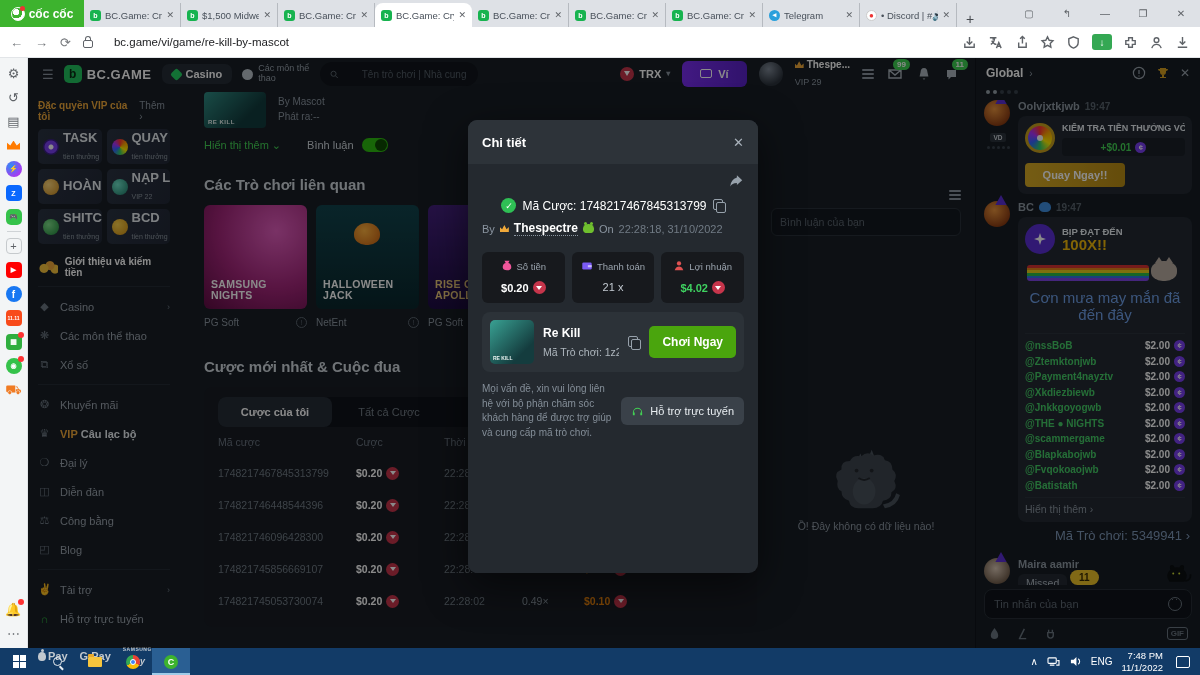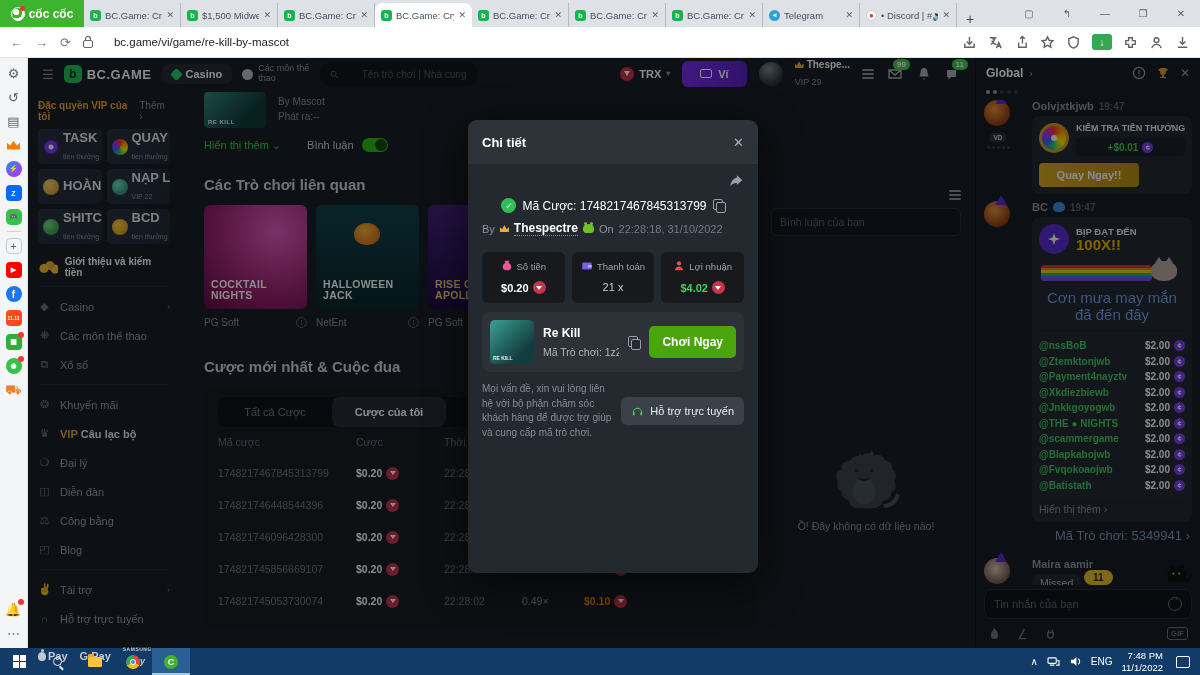--- a/index.html
+++ b/index.html
@@ -148,21 +148,21 @@
 .chat{width:225px;flex:0 0 auto;background:#171d24;border-left:1px solid #10141a;display:flex;flex-direction:column;min-height:0;padding:0 0 2px}
 .chat-h{height:30px;display:flex;align-items:center;gap:6px;padding:0 10px;flex:0 0 auto}
 .chat-h b{color:#fff;font-size:12px}
 .chat-h .gt{color:#8b95a0;font-size:10px}
 .chat-hr{margin-left:auto;display:flex;align-items:center;gap:10px;color:#9aa3ad}
 .chat-hr svg{width:14px;height:14px}
 .dots{display:flex;gap:3px;padding:2px 10px 6px}
 .dots i{width:4px;height:4px;border-radius:50%;background:#39424c}
 .dots i.on{background:#97a1ab}
 .msgs{flex:1;min-height:0;padding:0 8px;overflow:hidden}
-.msg{display:flex;gap:20px;margin-bottom:7px;position:relative}
+.msg{display:flex;gap:6px;margin-bottom:7px;position:relative}
 .avcol{width:28px;flex:0 0 auto;text-align:center}
 .av{width:26px;height:26px;border-radius:50%;background:radial-gradient(circle at 40% 35%,#e8923c,#8a3b12 75%);position:relative}
 .av::before{content:"";position:absolute;top:-6px;left:10px;width:14px;height:10px;background:#5b2fd4;clip-path:polygon(50% 0,90% 100%,10% 100%)}
 .av-tag{display:inline-block;margin-top:2px;background:#2c333c;color:#cfd6dc;font-size:6.5px;font-weight:bold;border-radius:2px;padding:1px 3px}
 .avdots{display:flex;gap:2px;justify-content:center;margin-top:2px}
 .avdots i{width:3px;height:3px;border-radius:50%;background:#39424c}
 .mbody{flex:1;min-width:0}
 .mname{display:flex;align-items:center;gap:5px;font-size:11px;font-weight:bold;color:#8f99a3}
 .mtime{font-size:10px;color:#5a646e;font-weight:bold}
 .mcard{margin-top:4px;background:#232a33;border-radius:8px;padding:7px}
@@ -587,21 +587,21 @@
                 <span class="cmt-tgl">
                   <span>Bình luận</span>
                   <span class="tog"></span>
                 </span>
               </div>
 
               <div class="sec-title">Các Trò chơi liên quan</div>
               <div class="cards">
                 <div class="gcard">
                   <div class="gimg art-cocktail">
-                      <span class="gname">COCKTAIL NIGHTS</span>
+                      <span class="gname">SAMSUNG NIGHTS</span>
                     </div>
                   <div class="prov">
                       <span>PG Soft</span>
                       <span class="info-i">!</span>
                     </div>
                 </div>
                 <div class="gcard">
                   <div class="gimg art-hjack">
                       <span class="gname">HALLOWEEN JACK</span>
                     </div>
@@ -623,22 +623,22 @@
                     <div class="gimg art-blank"></div>
                   </div>
                 <div class="gcard">
                     <div class="gimg art-blank"></div>
                   </div>
               </div>
 
               <div class="sec-title" style="margin-top:30px">Cược mới nhất &amp; Cuộc đua</div>
               <div class="bets-card">
                 <div class="btabs">
+                  <span class="btab active">Cược của tôi</span>
                   <span class="btab">Tất cả Cược</span>
-                  <span class="btab active">Cược của tôi</span>
                   <span class="btab">Người</span>
                 </div>
                 <div class="trow thead">
                   <span>Mã cược</span>
                     <span>Cược</span>
                     <span>Thời gian</span>
                     <span></span>
                     <span></span>
                 </div>
                 <div class="trow">

